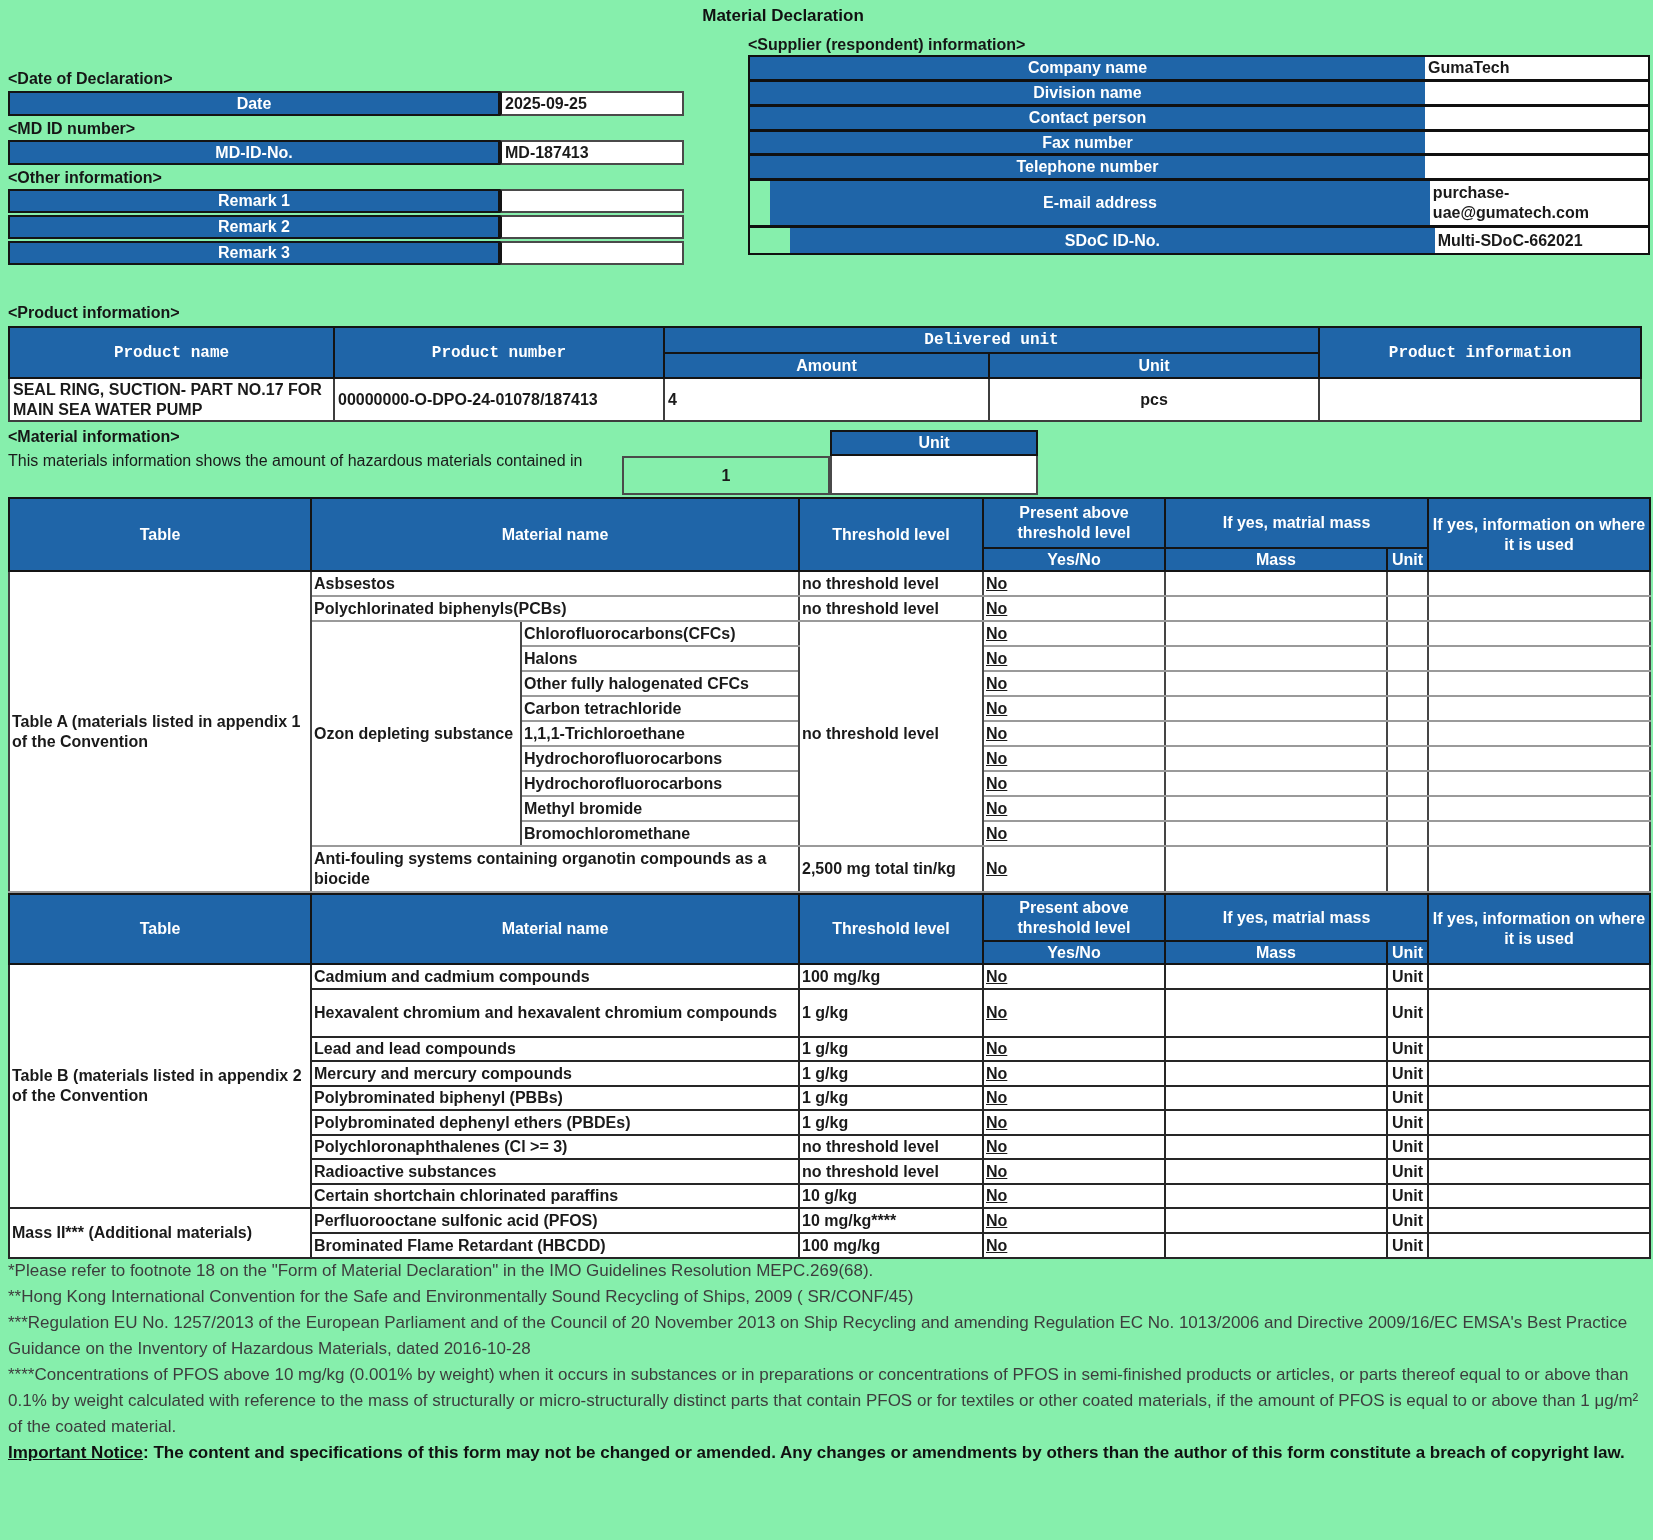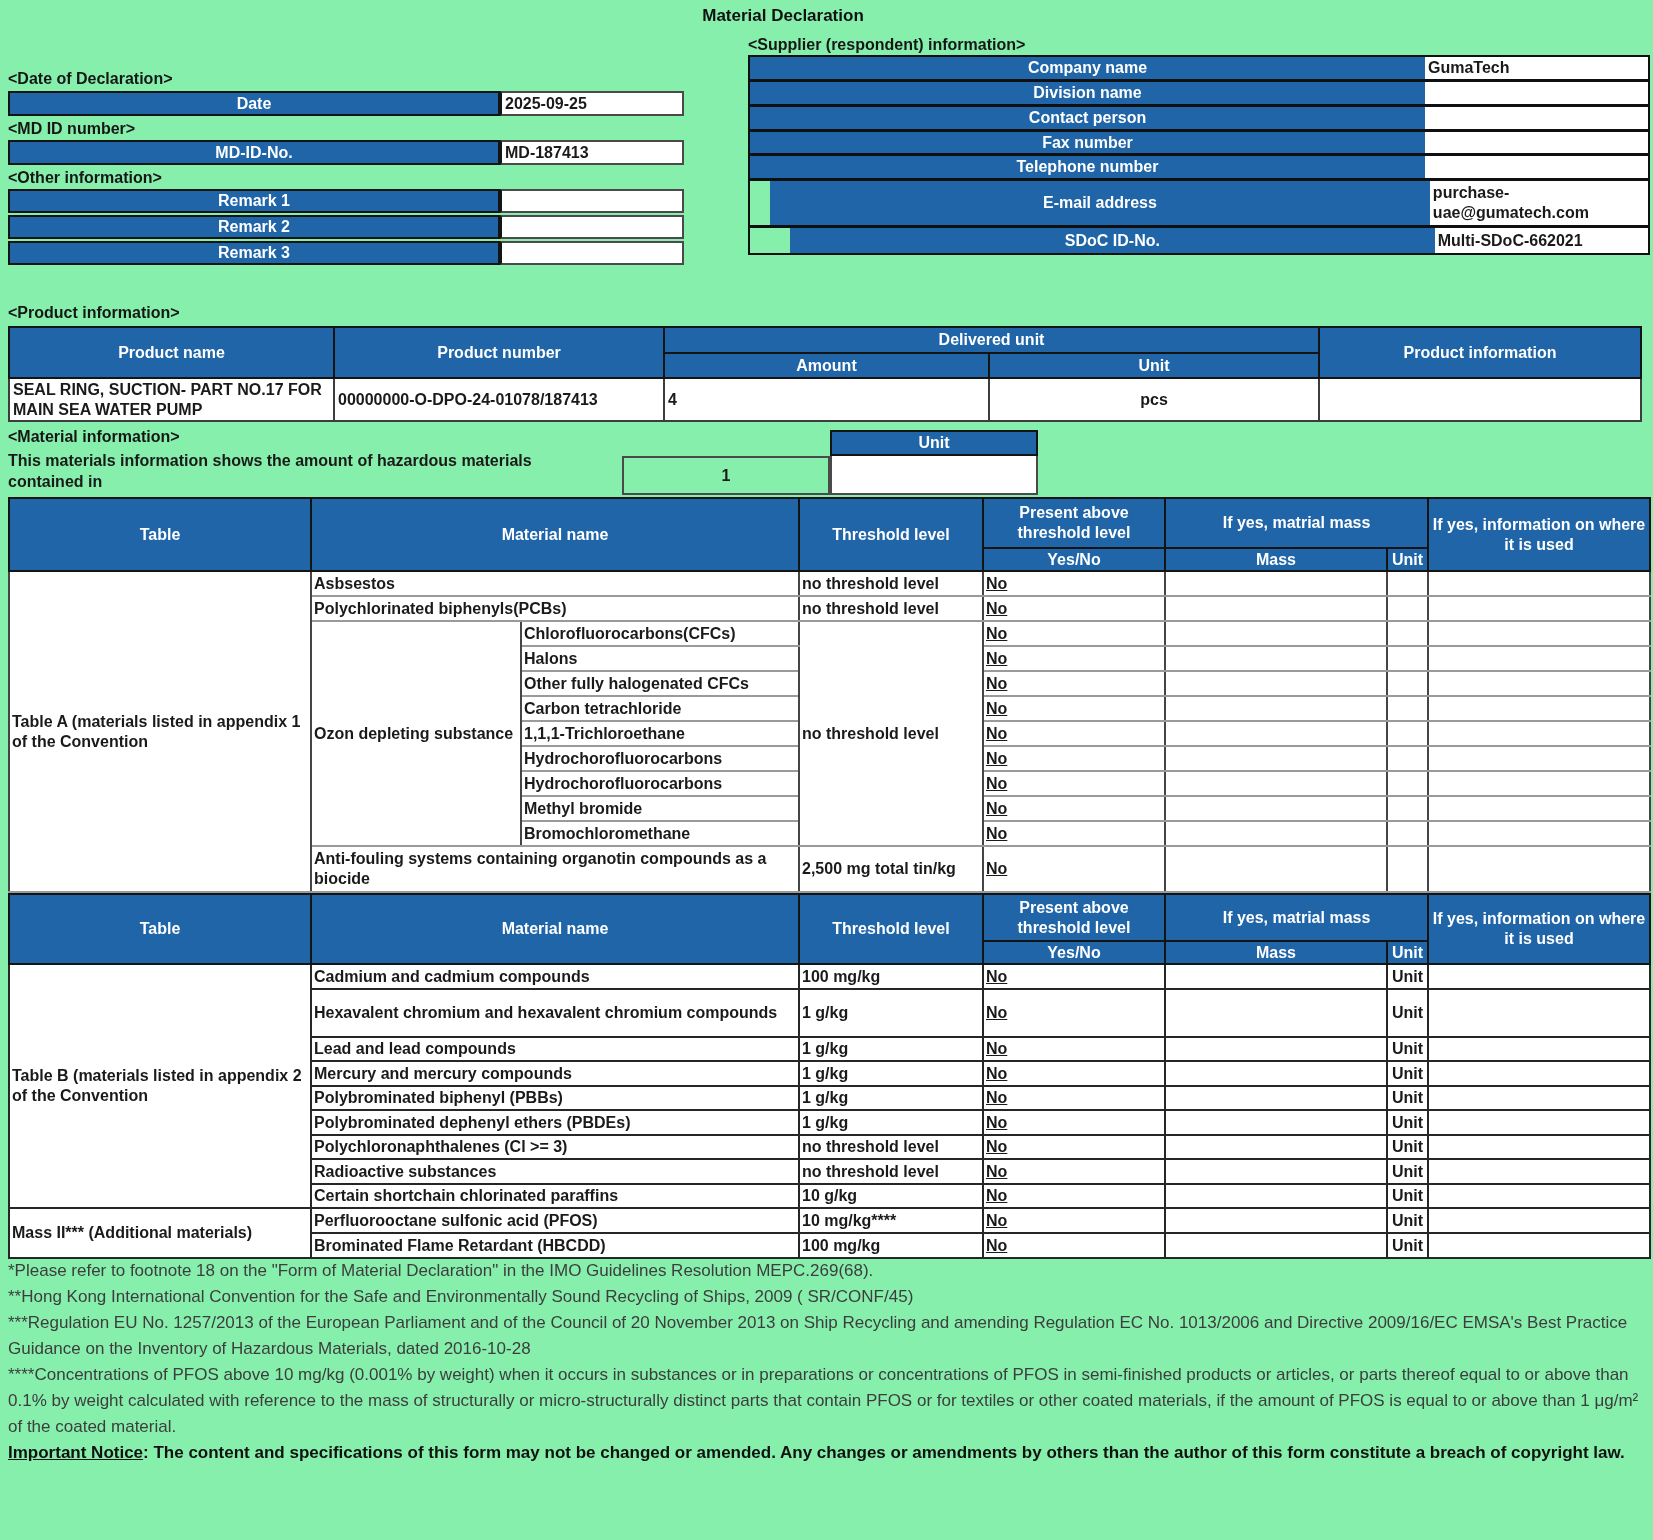--- a/index.html
+++ b/index.html
@@ -38,21 +38,21 @@
 
   
   .mi-box1 { position:absolute; left:622px; top:456px; width:208px; height:39px;
              border:2px solid #4a4a4a; display:flex; align-items:center; justify-content:center;
              font-weight:700; font-size:16px; }
   .mi-unit-hdr { position:absolute; left:830px; top:430px; width:208px; height:26px;
                  background:#1f65a8; border:2px solid #141414; color:#fff; font-weight:700; font-size:16px;
                  display:flex; align-items:center; justify-content:center; }
   .mi-unit-val { position:absolute; left:830px; top:456px; width:208px; height:39px;
                  border:2px solid #4a4a4a; border-top:none; background:#fff; }
-  .mi-desc { position:absolute; left:8px; top:450px; width:580px; font-weight:700; font-size:16px; line-height:21px; }
+  .mi-desc { position:absolute; left:8px; top:450px; width:580px; font-weight:400; font-size:16px; line-height:21px; }
 
   
   .mwrap { position:absolute; left:8px; top:497px; width:1641px; }
   .mtable { width:1641px; }
   .mtable th { background:#1f65a8; color:#fff; font-weight:700; font-size:16px;
                border:2px solid #141414; text-align:center; padding:0 2px; line-height:20px; }
   .mtable td { background:#fff; font-weight:700; font-size:16px; padding:0 2px; line-height:20px; }
   .part1 td { border:2px solid #454545; border-top-color:#9a9a9a; border-bottom-color:#9a9a9a; }
   .part2 td { border:2px solid #262626; }
   .mtable td.g   { text-align:left; vertical-align:middle; }
@@ -135,21 +135,21 @@
   <div class="seclab" style="left:8px; top:304px;">&lt;Product information&gt;</div>
   <table class="ptable">
     <colgroup>
         <col style="width:325px">
         <col style="width:330px">
         <col style="width:325px">
         <col style="width:330px">
         <col style="width:322px">
       </colgroup>
     <tbody>
-        <tr style="height:26px;">
+        <tr style="height:26px;font-family:Liberation Mono, monospace;">
       <th rowspan="2">Product name</th>
       <th rowspan="2">Product number</th>
       <th colspan="2">Delivered unit</th>
       <th rowspan="2">Product information</th>
     </tr>
     <tr style="height:25px;">
       <th>Amount</th>
       <th>Unit</th>
     </tr>
     <tr style="height:43px;">

